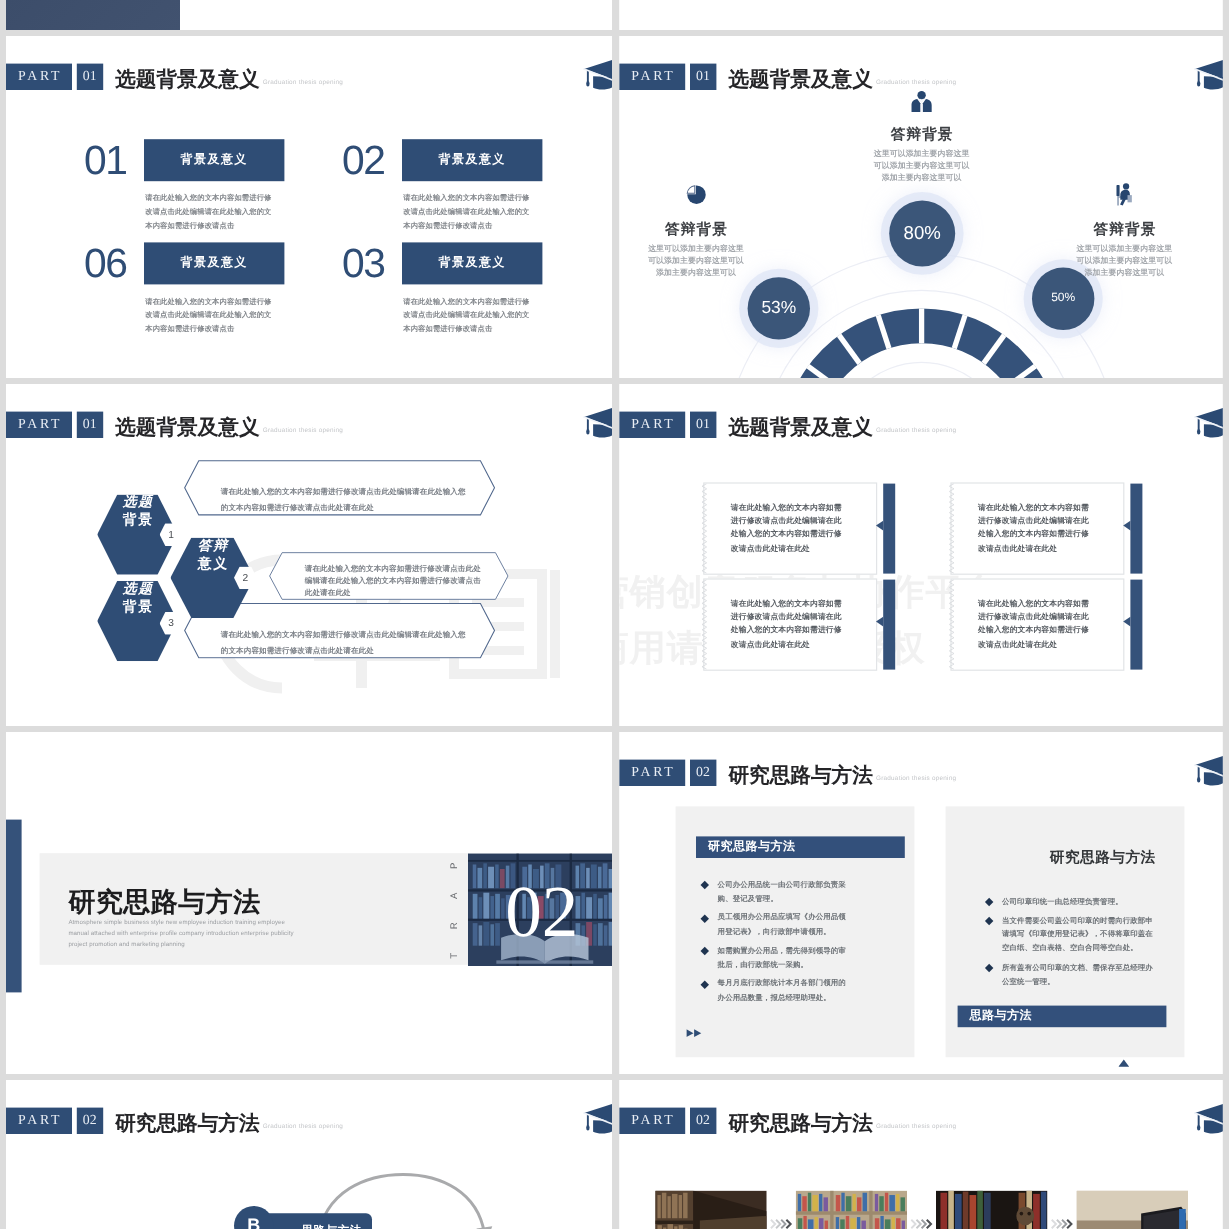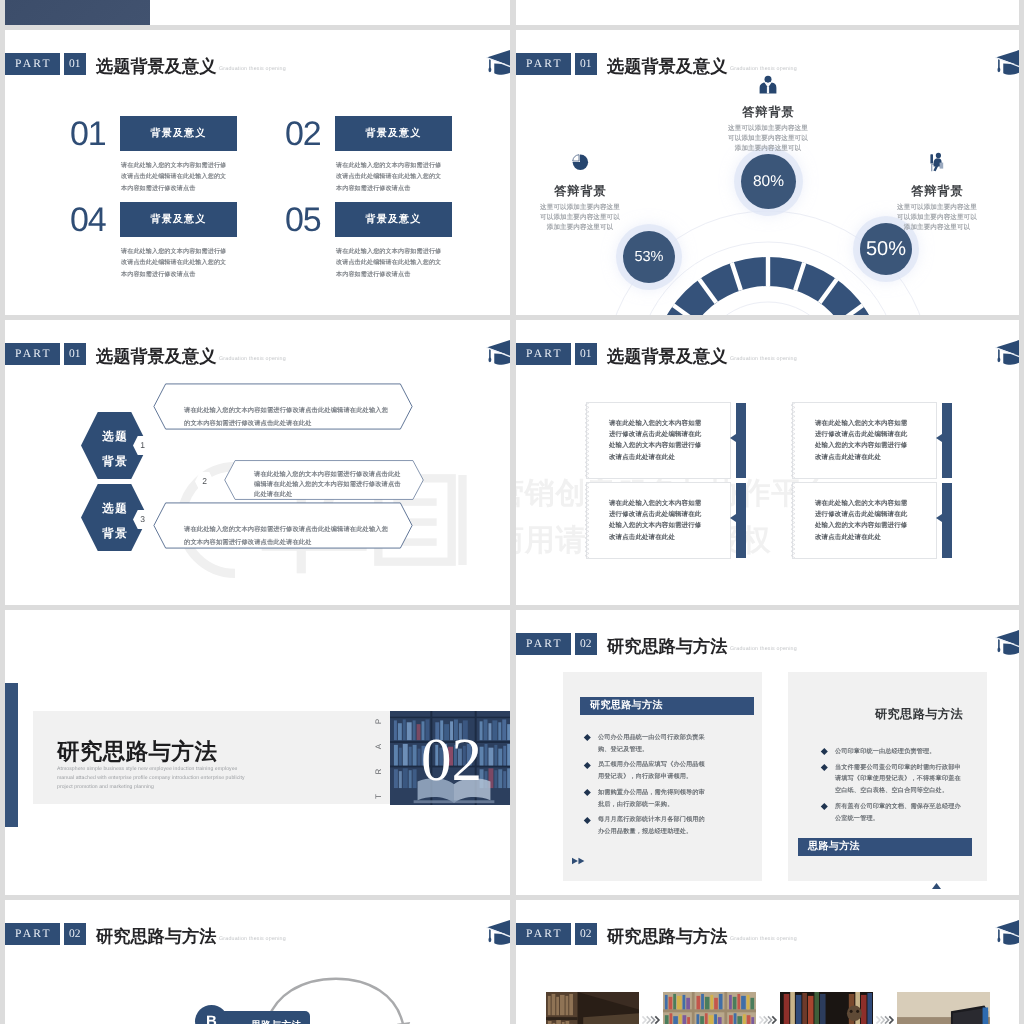--- a/index.html
+++ b/index.html
@@ -41,44 +41,44 @@
   .fb-no{position:absolute;left:-1px;top:-2px;font-size:34px;font-weight:400;color:#2f4d75;
       letter-spacing:-1.2px;line-height:41px;font-family:"Liberation Sans",sans-serif;}
   .fb-bar{position:absolute;left:49px;top:0;width:117px;height:35px;background:#2f4d75;
       color:#fff;font-size:10px;font-weight:700;letter-spacing:1.2px;text-align:center;line-height:35px;}
   .fb-txt{position:absolute;left:50px;top:44px;width:108px;font-size:6.1px;color:#84888d;
       line-height:11.4px;letter-spacing:0.1px;font-weight:700;}
   
   .donut{position:absolute;left:0;top:0;width:503px;height:285px;}
   .bub{position:absolute;border-radius:50%;background:#3b5679;color:#fff;text-align:center;
       font-family:"Liberation Sans",sans-serif;box-shadow:0 0 0 7px rgba(222,228,245,.72),0 0 14px 7px rgba(222,228,245,.55);}
-  .b80{left:225px;top:124px;width:55px;height:55px;line-height:55px;font-size:15.5px;}
+  .b80{left:225px;top:137px;width:55px;height:55px;line-height:55px;font-size:15.5px;}
   .b70{left:107px;top:201px;width:52px;height:52px;line-height:52px;font-size:14.5px;}
-  .b50{left:344px;top:193px;width:52px;height:52px;line-height:52px;font-size:20px;}
+  .b50{left:344px;top:193px;width:52px;height:52px;line-height:52px;font-size:10px;}
   .co{position:absolute;text-align:center;}
   .co-ic{width:24px;height:24px;display:block;margin:0 auto;}
   .co-t{font-size:12.2px;font-weight:700;color:#3c3f43;letter-spacing:0.9px;text-indent:0.9px;}
   .co-b{font-size:6.55px;color:#a3a7ac;line-height:10.2px;letter-spacing:0.1px;font-weight:700;
         width:86px;margin:0 auto;}
   .co-top{left:157px;top:42px;width:190px;}
   .co-top .co-t{margin-top:8px;}
   .co-top .co-b{margin-top:3px;}
   .co-left{left:-16px;top:120px;width:160px;}
   .co-left .co-t{margin-top:9px;}
   .co-left .co-b{margin-top:3px;}
   .co-right{left:341px;top:120px;width:160px;}
   .co-right .co-t{margin-top:9px;}
   .co-right .co-b{margin-top:3px;}
   
   .hex{position:absolute;width:67px;height:67px;background:#2f4d75;color:#fff;
       clip-path:polygon(25% 0%,75% 0%,100% 50%,75% 100%,25% 100%,0% 50%);
       text-align:center;font-size:11.5px;font-weight:700;letter-spacing:1.5px;
       filter:drop-shadow(1.5px 2px 1.6px rgba(140,150,165,.45));}
-  .hex-l1{margin-top:18px;text-indent:1.5px;}
-  .hex-l2{margin-top:10px;text-indent:1.5px;}
+  .hex-l1{text-indent:1.5px;font-style:italic;}
+  .hex-l2{margin-top:0;text-indent:1.5px;}
   .hx1{left:76px;top:92px;}
   .hx2{left:137px;top:128px;width:70px;height:67px;}
   .hx3{left:76px;top:164px;}
   .hbd{position:absolute;width:19px;height:19px;
       text-align:center;line-height:19px;font-size:8.5px;color:#4a4e53;
       font-family:"Liberation Sans",sans-serif;z-index:5;}
   .hbd:before{content:"";position:absolute;left:0;top:0;width:100%;height:100%;background:#fff;
       clip-path:polygon(25% 0%,75% 0%,100% 50%,75% 100%,25% 100%,0% 50%);z-index:-1;}
   .hbd1{left:128px;top:116px;}
   .hbd2{left:190px;top:152px;}
@@ -179,26 +179,26 @@
       <div class="fb-no">01</div>
       <div class="fb-bar"><span>背景及意义</span></div>
       <div class="fb-txt">请在此处输入您的文本内容如需进行修改请点击此处编辑请在此处输入您的文本内容如需进行修改请点击</div>
     </div>
     <div class="fb fb2">
       <div class="fb-no">02</div>
       <div class="fb-bar"><span>背景及意义</span></div>
       <div class="fb-txt">请在此处输入您的文本内容如需进行修改请点击此处编辑请在此处输入您的文本内容如需进行修改请点击</div>
     </div>
     <div class="fb fb3">
-      <div class="fb-no">04</div>
+      <div class="fb-no">06</div>
       <div class="fb-bar"><span>背景及意义</span></div>
       <div class="fb-txt">请在此处输入您的文本内容如需进行修改请点击此处编辑请在此处输入您的文本内容如需进行修改请点击</div>
     </div>
     <div class="fb fb4">
-      <div class="fb-no">05</div>
+      <div class="fb-no">03</div>
       <div class="fb-bar"><span>背景及意义</span></div>
       <div class="fb-txt">请在此处输入您的文本内容如需进行修改请点击此处编辑请在此处输入您的文本内容如需进行修改请点击</div>
     </div>
   </div>
 </div>
 
 <div class="slide s2">
   <div class="hdr">
     <div class="part-badge">PART</div>
     <div class="num-badge">01</div>
@@ -315,20 +315,24 @@
   </svg>
   <div class="hxtxt ht2">请在此处输入您的文本内容如需进行修改请点击此处编辑请在此处输入您的文本内容如需进行修改请点击此处请在此处</div>
   <svg class="hxband hb3" viewBox="0 0 288 52">
     <path d="M14 1 L274 1 L287 26 L274 51 L14 51 L1 26 Z" fill="#fff" stroke="#51688d" stroke-width="1"></path>
   </svg>
   <div class="hxtxt ht3">请在此处输入您的文本内容如需进行修改请点击此处编辑请在此处输入您的文本内容如需进行修改请点击此处请在此处</div>
 
   <div class="hex hx1">
     <div class="hex-l1">选题</div>
     <div class="hex-l2">背景</div>
+  </div>
+  <div class="hex hx2">
+    <div class="hex-l1">答辩</div>
+    <div class="hex-l2">意义</div>
   </div>
   <div class="hex hx3">
     <div class="hex-l1">选题</div>
     <div class="hex-l2">背景</div>
   </div>
   <div class="hbd hbd1">1</div>
   <div class="hbd hbd2">2</div>
   <div class="hbd hbd3">3</div>
 </div>
 

